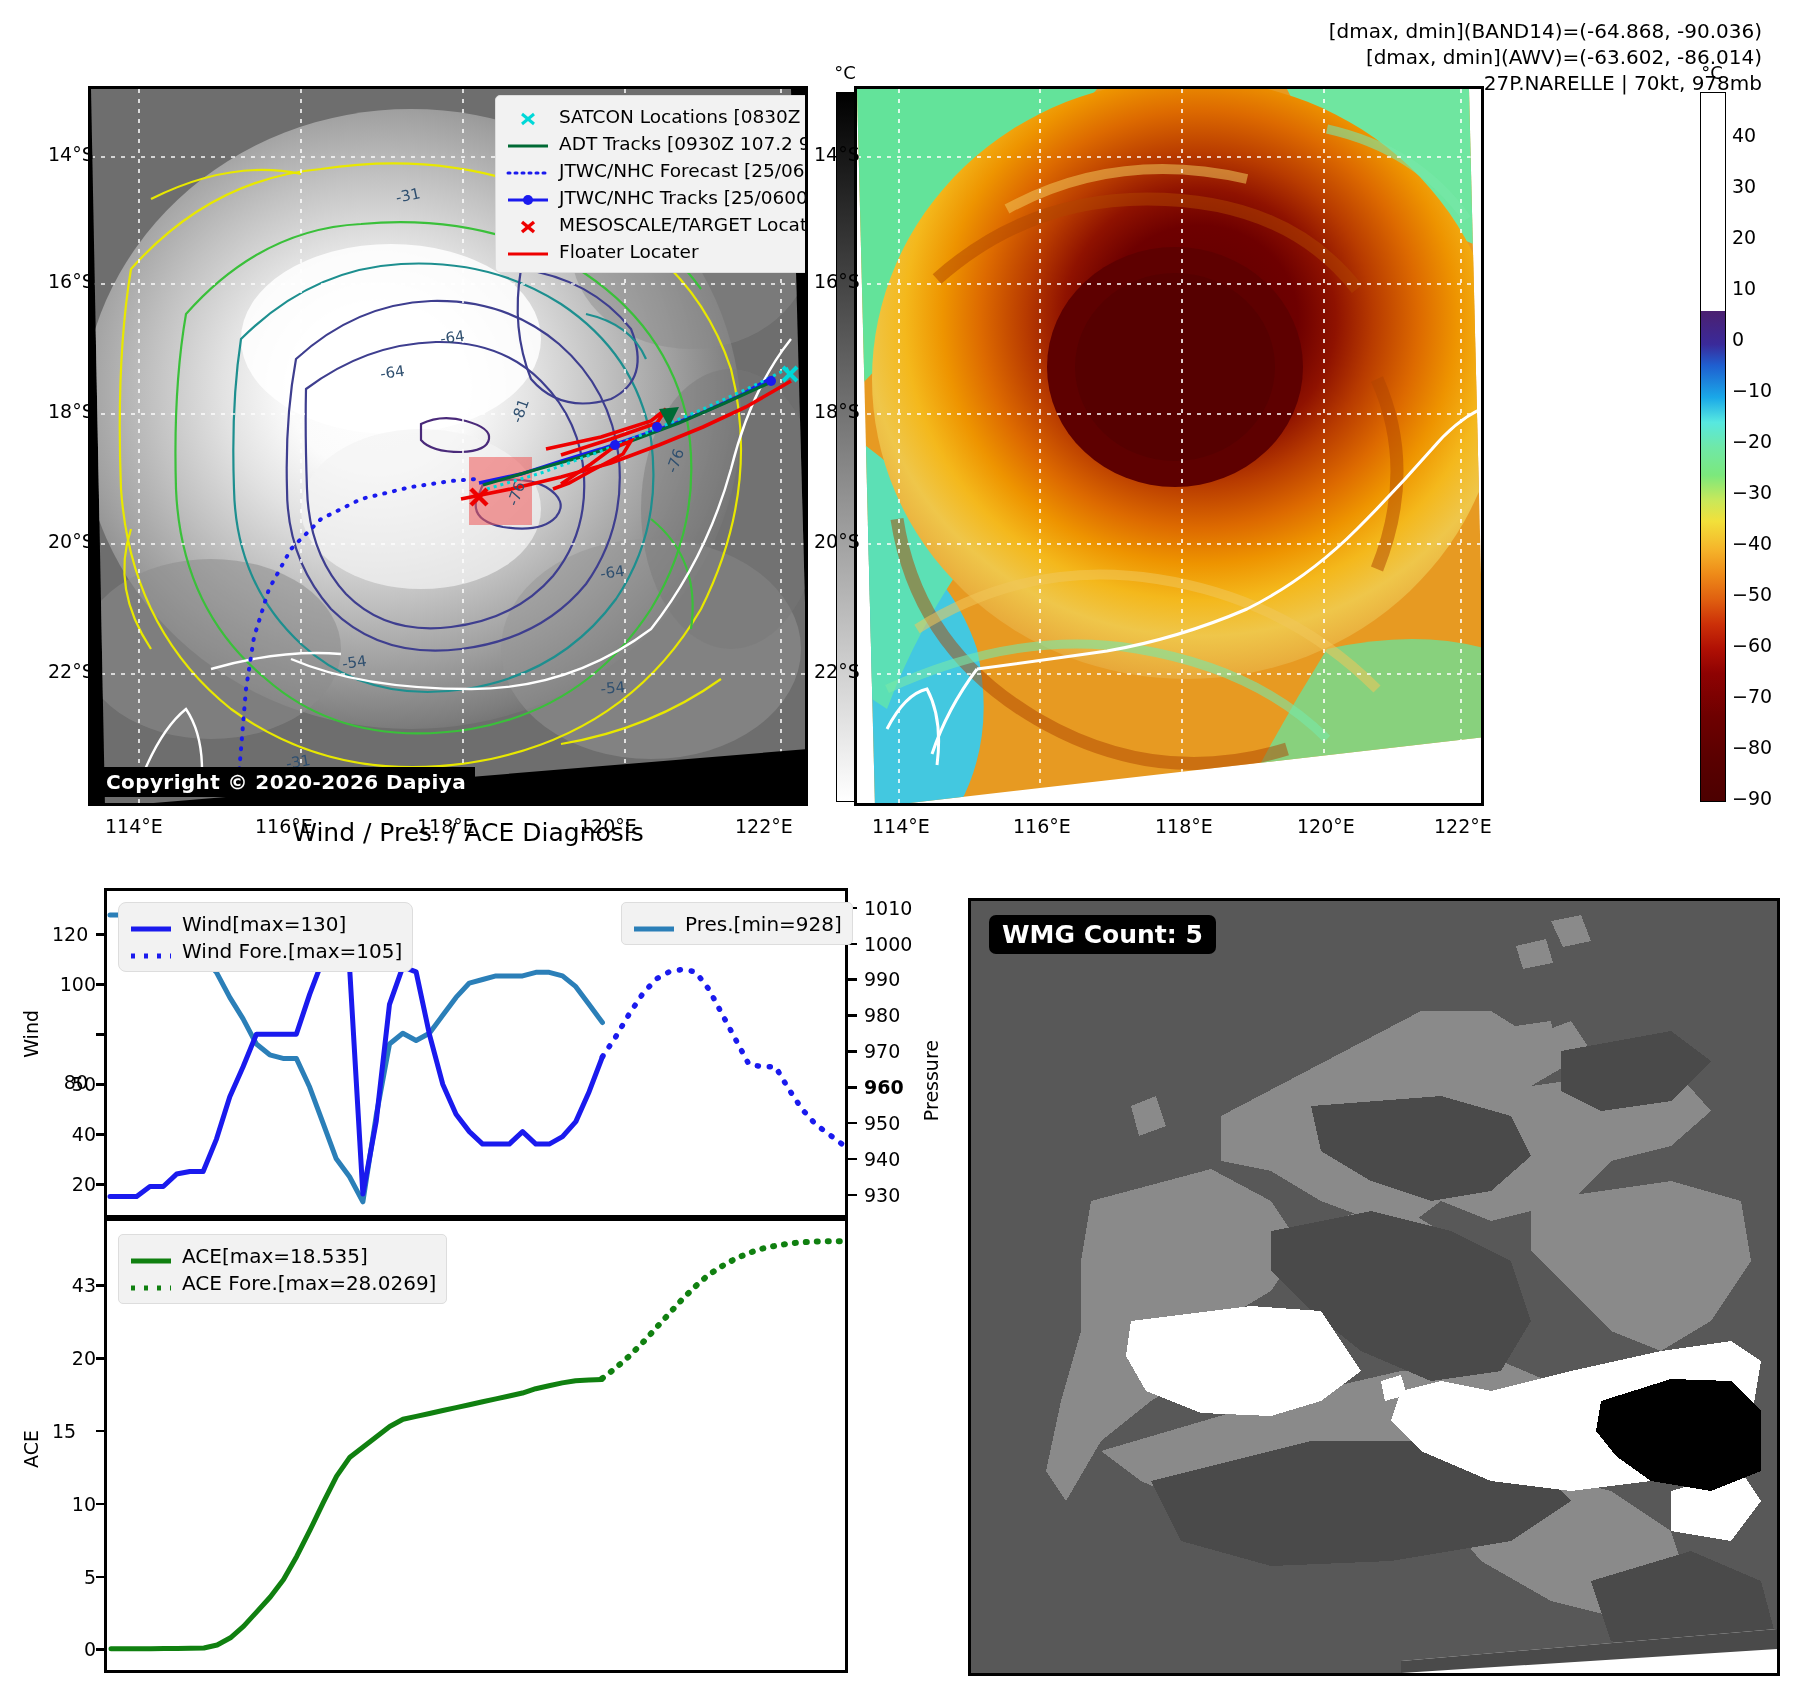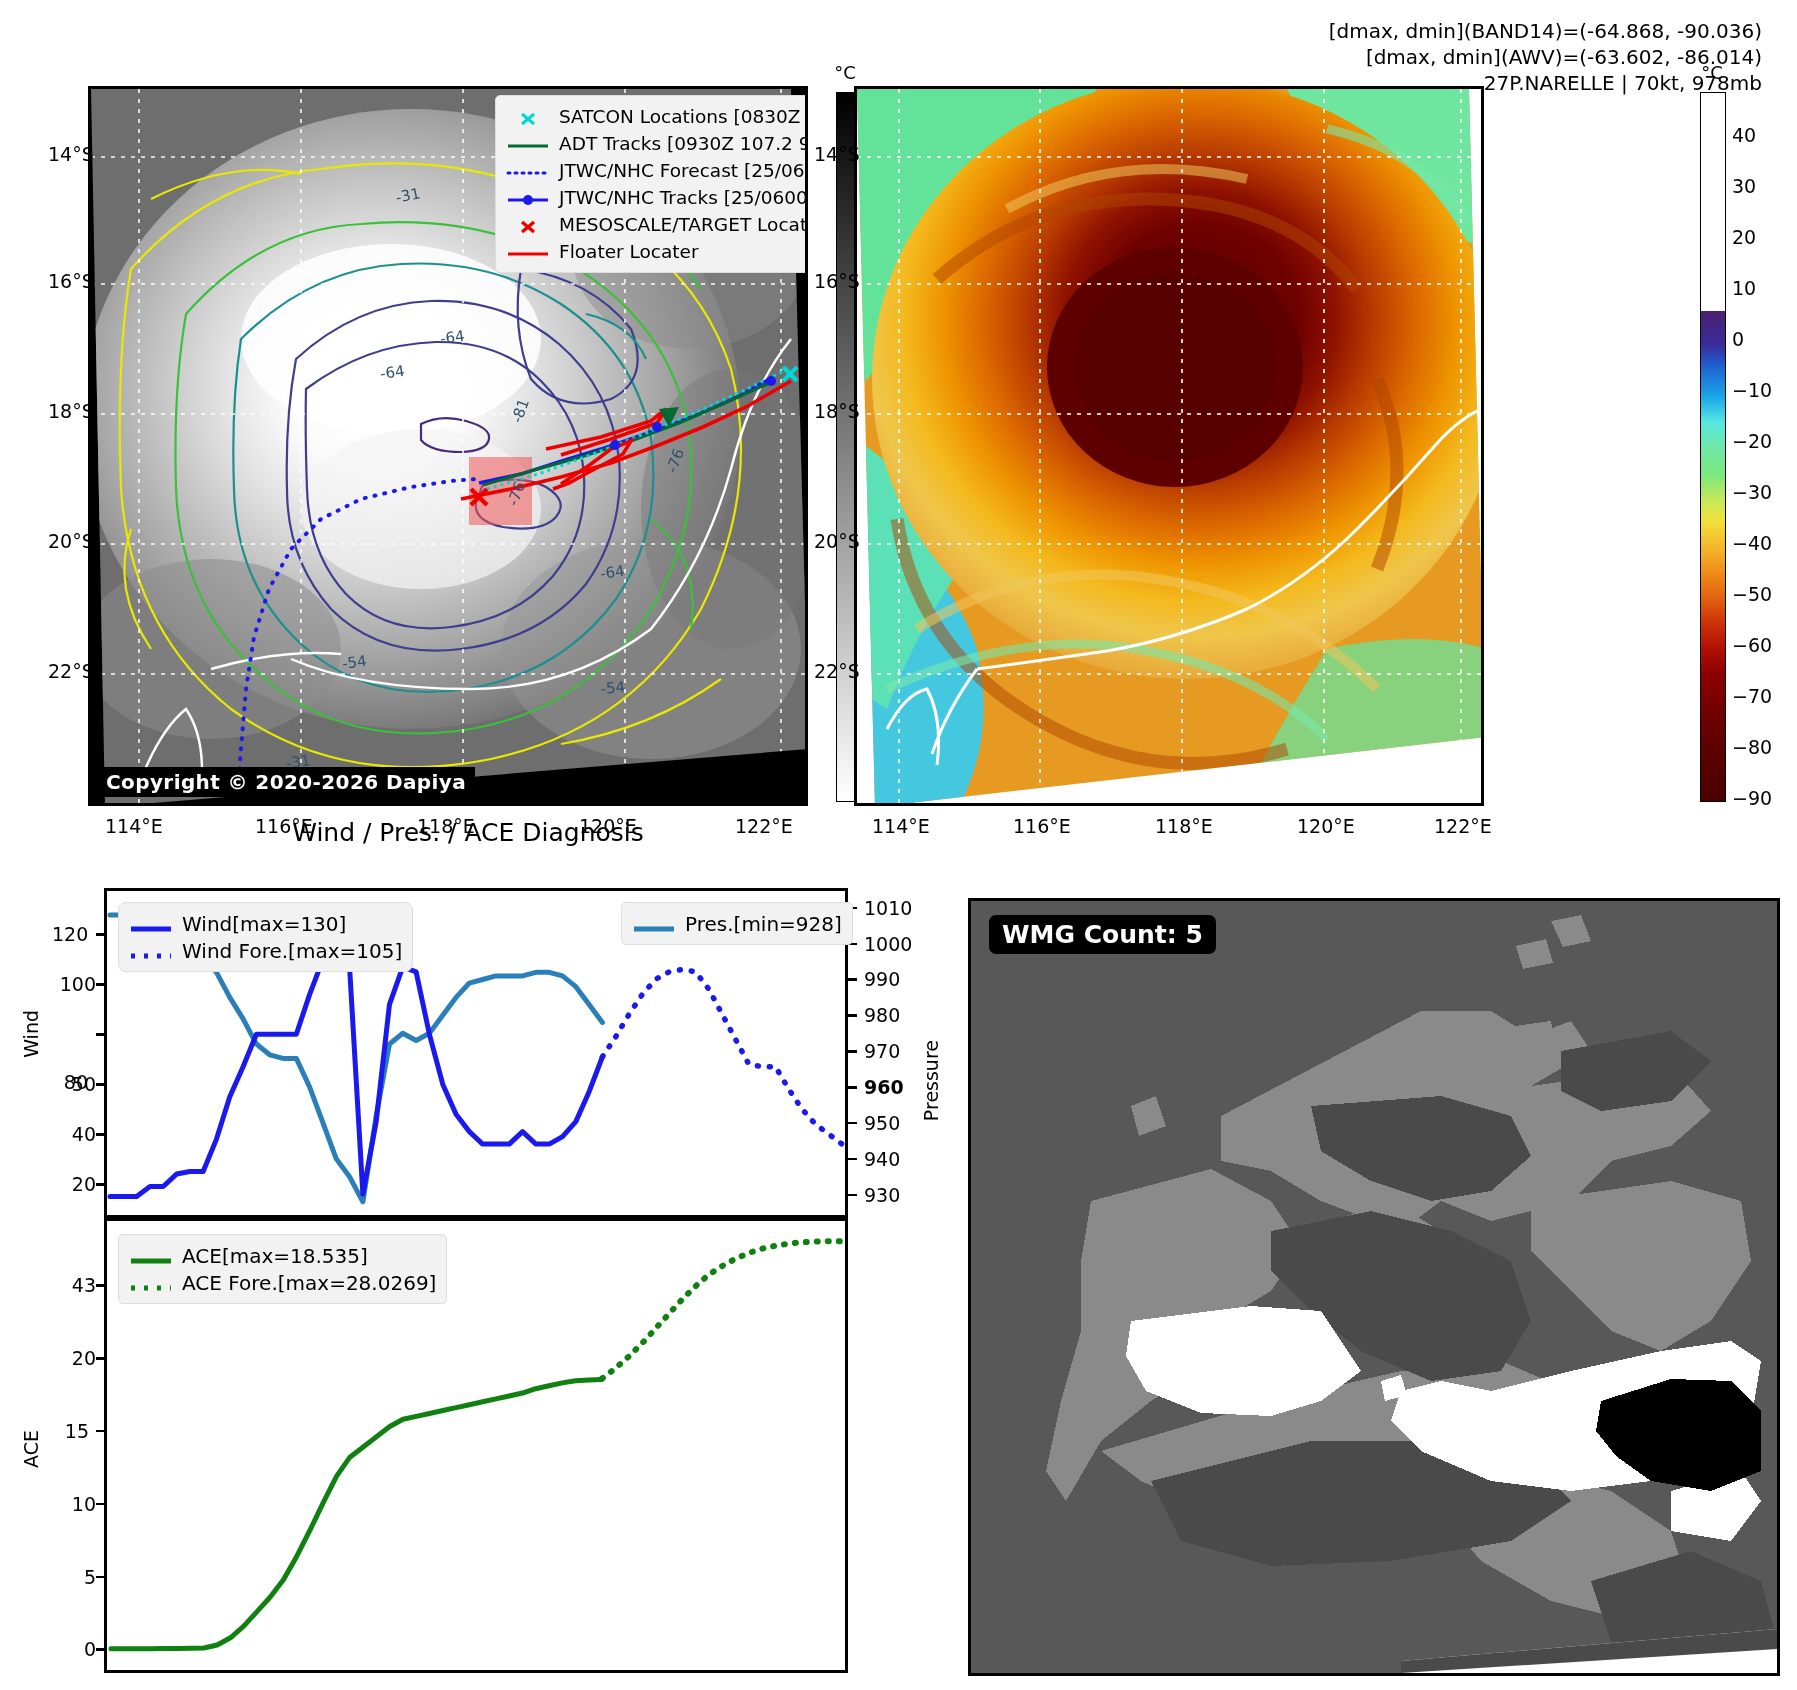--- a/index.html
+++ b/index.html
@@ -427,21 +427,21 @@
       <polyline points="4.00,427.70 17.27,427.70 30.55,427.70 43.82,427.70 57.09,427.56 70.36,427.41 83.64,427.27 96.91,426.98 110.18,424.06 123.45,416.78 136.73,405.13 150.00,390.56 163.27,375.99 176.55,358.51 189.82,335.21 203.09,308.99 216.36,281.31 229.64,255.09 242.91,236.15 256.18,225.96 269.45,215.76 282.73,205.56 296.00,198.28 309.27,195.37 322.55,192.45 335.82,189.54 349.09,186.63 362.36,183.71 375.64,180.80 388.91,177.89 402.18,174.97 415.45,172.06 428.73,167.69 442.00,164.78 455.27,161.86 468.55,159.68 481.82,158.95 495.09,158.44" fill="none" stroke="#108010" stroke-width="5" stroke-linejoin="round" stroke-linecap="round"></polyline>
       <polyline points="495.09,157.49 508.36,147.30 521.64,135.64 534.91,122.53 548.18,107.97 561.45,93.40 574.73,78.83 588.00,65.72 601.27,54.07 614.55,45.33 627.82,38.05 641.09,32.22 654.36,27.85 667.64,24.94 680.91,22.75 694.18,21.30 707.45,20.57 720.73,20.28 734.00,20.17" fill="none" stroke="#108010" stroke-width="6" stroke-linejoin="round" stroke-linecap="round" stroke-dasharray="1 10"></polyline>
     </svg>
 </div>
 <div class="abs ylab-rot" style="left:20px;top:1430px;">ACE</div>
 <div class="abs" id="ace-ytick-wrap">
     <div class="abs axis-lab" style="left: 52px; width: 44px; text-align: right; top: 1274.27px;">43</div>
     <div class="abs" style="left: 96px; top: 1284.27px; width: 9px; height: 2.5px; background: rgb(0, 0, 0);"></div>
     <div class="abs axis-lab" style="left: 52px; width: 44px; text-align: right; top: 1347.1px;">20</div>
     <div class="abs" style="left: 96px; top: 1357.1px; width: 9px; height: 2.5px; background: rgb(0, 0, 0);"></div>
-    <div class="abs axis-lab" style="left: 45px; width: 44px; text-align: right; top: 1419.93px;">15</div>
+    <div class="abs axis-lab" style="left: 52px; width: 44px; top: 1419.93px;">15</div>
     <div class="abs" style="left: 96px; top: 1429.93px; width: 9px; height: 2.5px; background: rgb(0, 0, 0);"></div>
     <div class="abs axis-lab" style="left: 52px; width: 44px; text-align: right; top: 1492.77px;">10</div>
     <div class="abs" style="left: 96px; top: 1502.77px; width: 9px; height: 2.5px; background: rgb(0, 0, 0);"></div>
     <div class="abs axis-lab" style="left: 52px; width: 44px; text-align: right; top: 1565.6px;">5</div>
     <div class="abs" style="left: 96px; top: 1575.6px; width: 9px; height: 2.5px; background: rgb(0, 0, 0);"></div>
     <div class="abs axis-lab" style="left: 52px; width: 44px; text-align: right; top: 1638.43px;">0</div>
     <div class="abs" style="left: 96px; top: 1648.43px; width: 9px; height: 2.5px; background: rgb(0, 0, 0);"></div>
   </div>
 
 <div class="legend-box" style="left:118px;top:1234px;">

